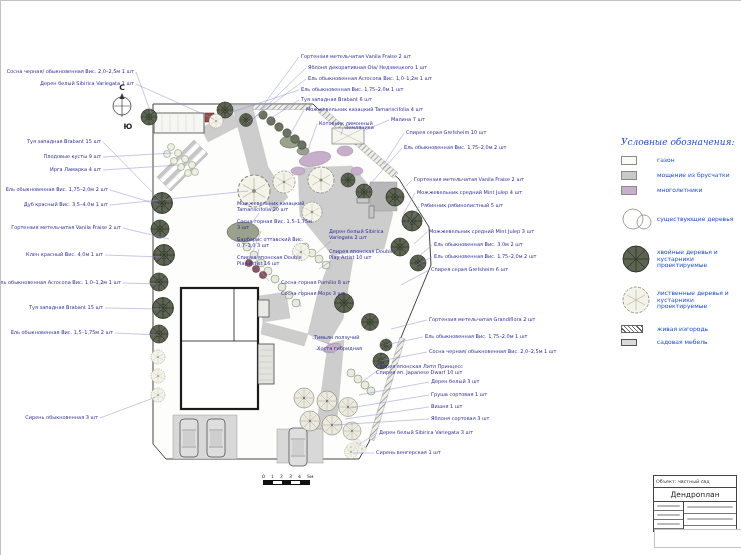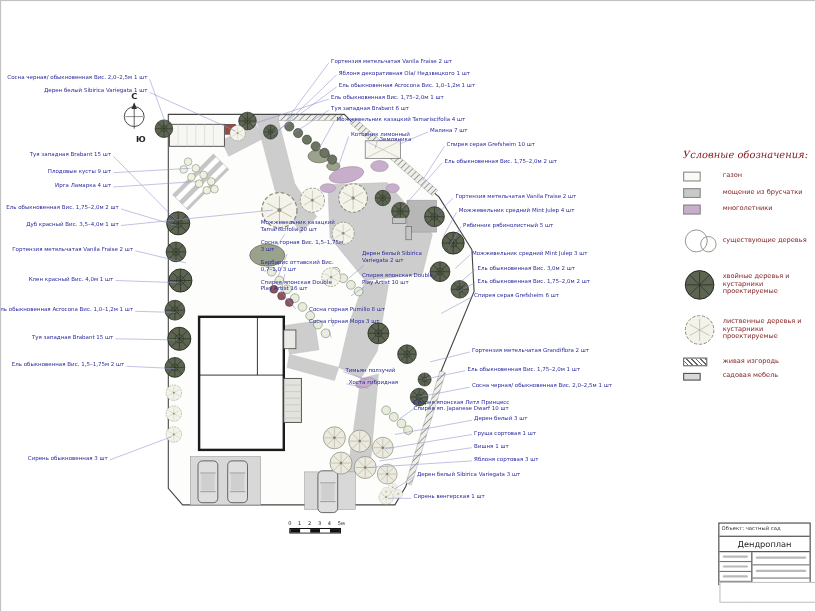--- a/index.html
+++ b/index.html
@@ -12,21 +12,21 @@
   .plabel{position:absolute;font-size:5px;line-height:5.8px;color:#2b2b9e;white-space:pre-line;}
   .plabel.r{transform:translateX(-100%);text-align:right;}
   .leader{stroke:#8f8fcd;stroke-width:0.5;}
 
   
   .compass{position:absolute;left:107px;top:82px;width:28px;text-align:center;
            font-size:7.5px;font-weight:bold;color:#222;}
   .compass .c-s{display:block;margin-left:12px;}
 
   
-  .legend{position:absolute;left:620px;top:136px;width:120px;color:#7f1d1d;}
+  .legend{position:absolute;left:620px;top:136px;width:120px;color:#1d4ed8;}
   .lg-title{font:italic 9px "DejaVu Serif",serif;margin-bottom:9px;}
   .lg-row{display:flex;align-items:center;margin-bottom:6px;}
   .lg-row.tall{margin-bottom:9px;}
   .lg-ic{flex:0 0 36px;display:flex;align-items:center;}
   .sw{width:16px;height:9px;border:1px solid #8a8a8a;display:inline-block;box-sizing:border-box;}
   .lg-label{font-size:6px;line-height:6.6px;}
   .hatch-sw{width:22px;height:8px;border:1px solid #666;box-sizing:border-box;
             background:repeating-linear-gradient(45deg,#ffffff 0 2px,#666666 2px 3px);}
   .furn-sw{width:16px;height:7px;background:#d9d9d9;border:1px solid #555;box-sizing:border-box;}
 

